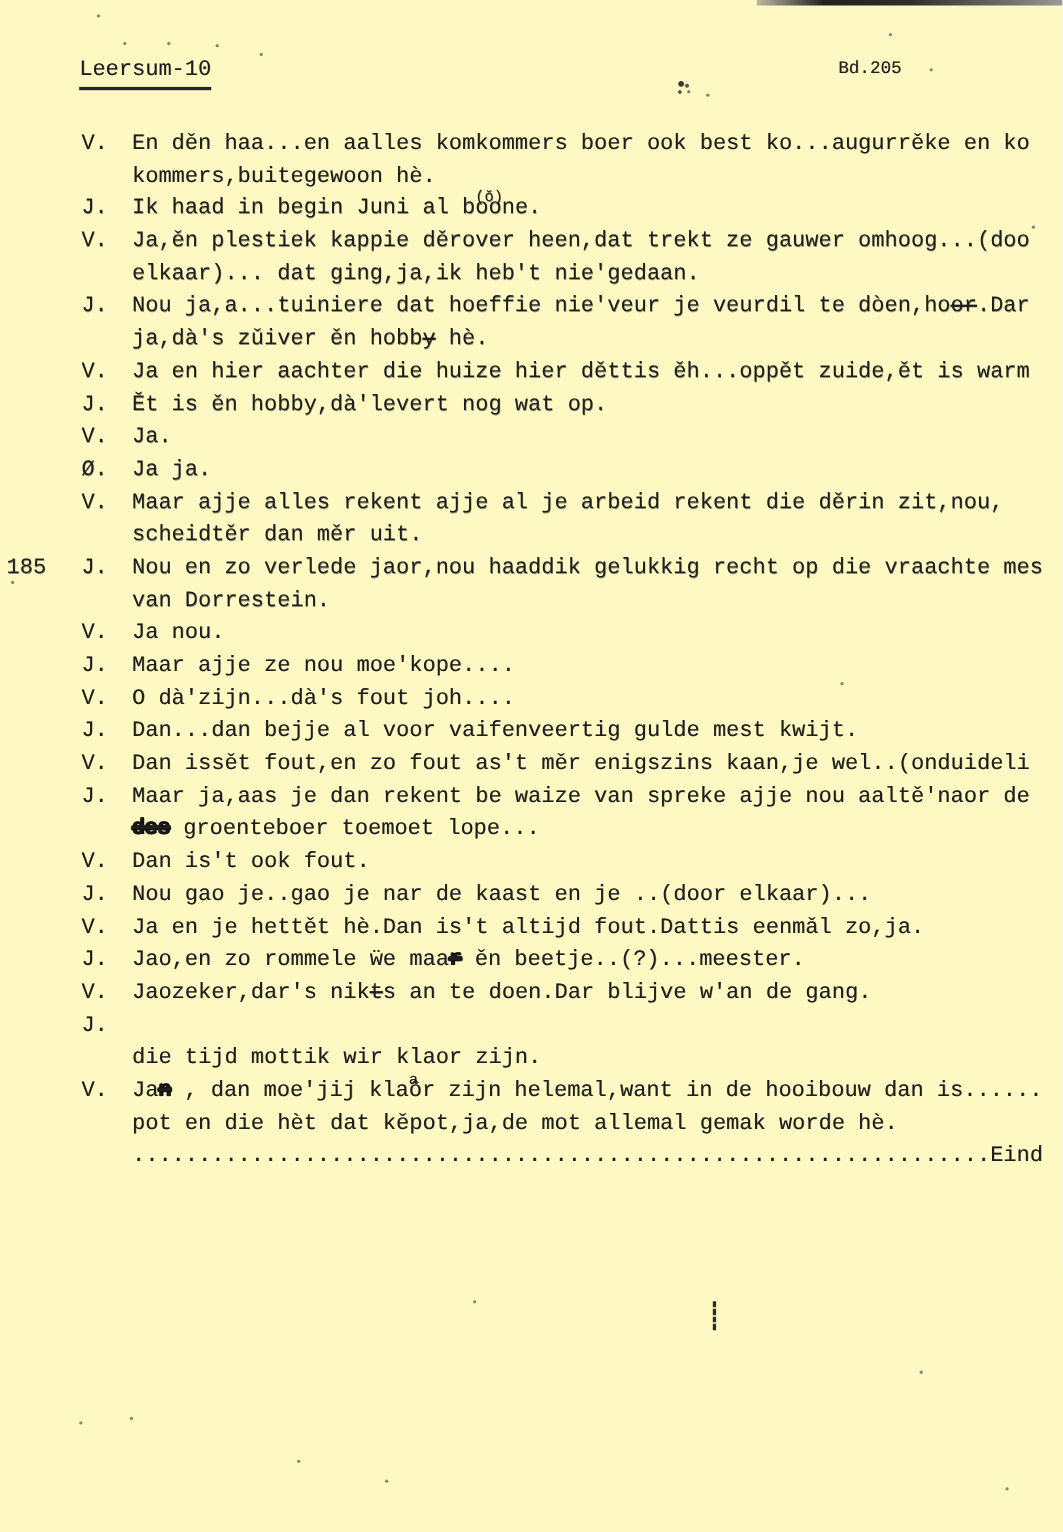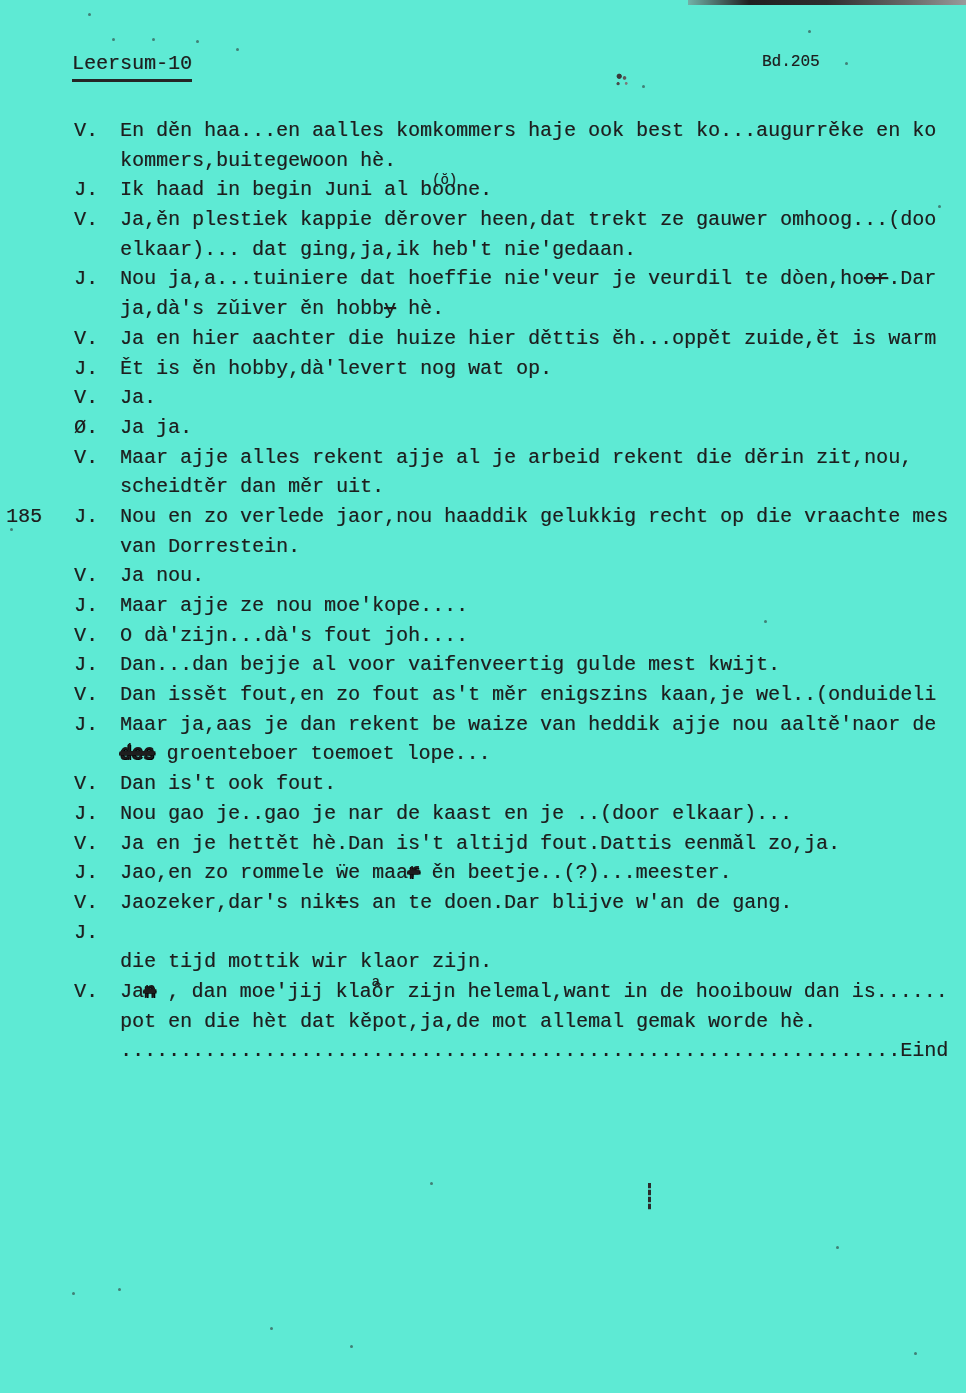--- a/index.html
+++ b/index.html
@@ -4,21 +4,21 @@
 <style>
   html, body {
     margin: 0;
     padding: 0;
     background: #f6f6f4;
   }
   #page {
     position: relative;
     width: 966px;
     height: 1393px;
-    background: #5eead4;
+    background: #fef9c3;
     overflow: hidden;
     font-family: "Liberation Mono", "DejaVu Sans Mono", monospace;
     color: #1e1e1e;
   }
   .ink { text-shadow: 0.4px 0.4px 0.4px rgba(20,20,20,0.45); }
 
   #doc-title {
     position: absolute;
     top: 52px;
     left: 72px;
@@ -96,41 +96,41 @@
   }
 </style>
 </head>
 <body>
 
 <div id="page" class="ink">
   <div id="doc-title">Leersum-10</div>
   <div id="page-ref">Bd.205</div>
 
   <div id="transcript">
-      <div class="tl"><span class="spk">V.</span><span>En děn haa...en aalles komkommers haje ook best ko...augurrěke en ko</span></div>
+      <div class="tl"><span class="spk">V.</span><span>En děn haa...en aalles komkommers boer ook best ko...augurrěke en ko</span></div>
       <div class="tl"><span>kommers,buitegewoon hè.</span></div>
       <div class="tl"><span class="spk">J.</span><span>Ik haad in begin Juni al b</span><span class="seg-sup">(ŏ)</span><span>oone.</span></div>
       <div class="tl"><span class="spk">V.</span><span>Ja,ěn plestiek kappie děrover heen,dat trekt ze gauwer omhoog...(doo</span></div>
       <div class="tl"><span>elkaar)... dat ging,ja,ik heb't nie'gedaan.</span></div>
       <div class="tl"><span class="spk">J.</span><span>Nou ja,a...tuiniere dat hoeffie nie'veur je veurdil te dòen,ho</span><span class="seg-strike">or</span><span>.Dar</span></div>
       <div class="tl"><span>ja,dà's zǔiver ěn hobb</span><span class="seg-strike">y</span><span> hè.</span></div>
       <div class="tl"><span class="spk">V.</span><span>Ja en hier aachter die huize hier děttis ěh...oppět zuide,ět is warm</span></div>
       <div class="tl"><span class="spk">J.</span><span>Ět is ěn hobby,dà'levert nog wat op.</span></div>
       <div class="tl"><span class="spk">V.</span><span>Ja.</span></div>
       <div class="tl"><span class="spk">Ø.</span><span>Ja ja.</span></div>
       <div class="tl"><span class="spk">V.</span><span>Maar ajje alles rekent ajje al je arbeid rekent die děrin zit,nou,</span></div>
       <div class="tl"><span>scheidtěr dan měr uit.</span></div>
       <div class="tl"><span class="num">185</span><span class="spk">J.</span><span>Nou en zo verlede jaor,nou haaddik gelukkig recht op die vraachte mes</span></div>
       <div class="tl"><span>van Dorrestein.</span></div>
       <div class="tl"><span class="spk">V.</span><span>Ja nou.</span></div>
       <div class="tl"><span class="spk">J.</span><span>Maar ajje ze nou moe'kope....</span></div>
       <div class="tl"><span class="spk">V.</span><span>O dà'zijn...dà's fout joh....</span></div>
       <div class="tl"><span class="spk">J.</span><span>Dan...dan bejje al voor vaifenveertig gulde mest kwijt.</span></div>
       <div class="tl"><span class="spk">V.</span><span>Dan issět fout,en zo fout as't měr enigszins kaan,je wel..(onduideli</span></div>
-      <div class="tl"><span class="spk">J.</span><span>Maar ja,aas je dan rekent be waize van heddik ajje nou aaltě'naor de</span></div>
+      <div class="tl"><span class="spk">J.</span><span>Maar ja,aas je dan rekent be waize van spreke ajje nou aaltě'naor de</span></div>
       <div class="tl"><span class="seg-blot">des</span><span> groenteboer toemoet lope...</span></div>
       <div class="tl"><span class="spk">V.</span><span>Dan is't ook fout.</span></div>
       <div class="tl"><span class="spk">J.</span><span>Nou gao je..gao je nar de kaast en je ..(door elkaar)...</span></div>
       <div class="tl"><span class="spk">V.</span><span>Ja en je hettět hè.Dan is't altijd fout.Dattis eenmǎl zo,ja.</span></div>
       <div class="tl"><span class="spk">J.</span><span>Jao,en zo rommele ẅe maa</span><span class="seg-blot">r</span><span> ěn beetje..(?)...meester.</span></div>
       <div class="tl"><span class="spk">V.</span><span>Jaozeker,dar's nik</span><span class="seg-strike">t</span><span>s an te doen.Dar blijve w'an de gang.</span></div>
       <div class="tl"><span class="spk">J.</span></div>
       <div class="tl"><span>die tijd mottik wir klaor zijn.</span></div>
       <div class="tl"><span class="spk">V.</span><span>Ja</span><span class="seg-blot">n</span><span> , dan moe'jij kla</span><span class="seg-sup">a</span><span>ôr zijn helemal,want in de hooibouw dan is......</span></div>
       <div class="tl"><span>pot en die hèt dat kěpot,ja,de mot allemal gemak worde hè.</span></div>

